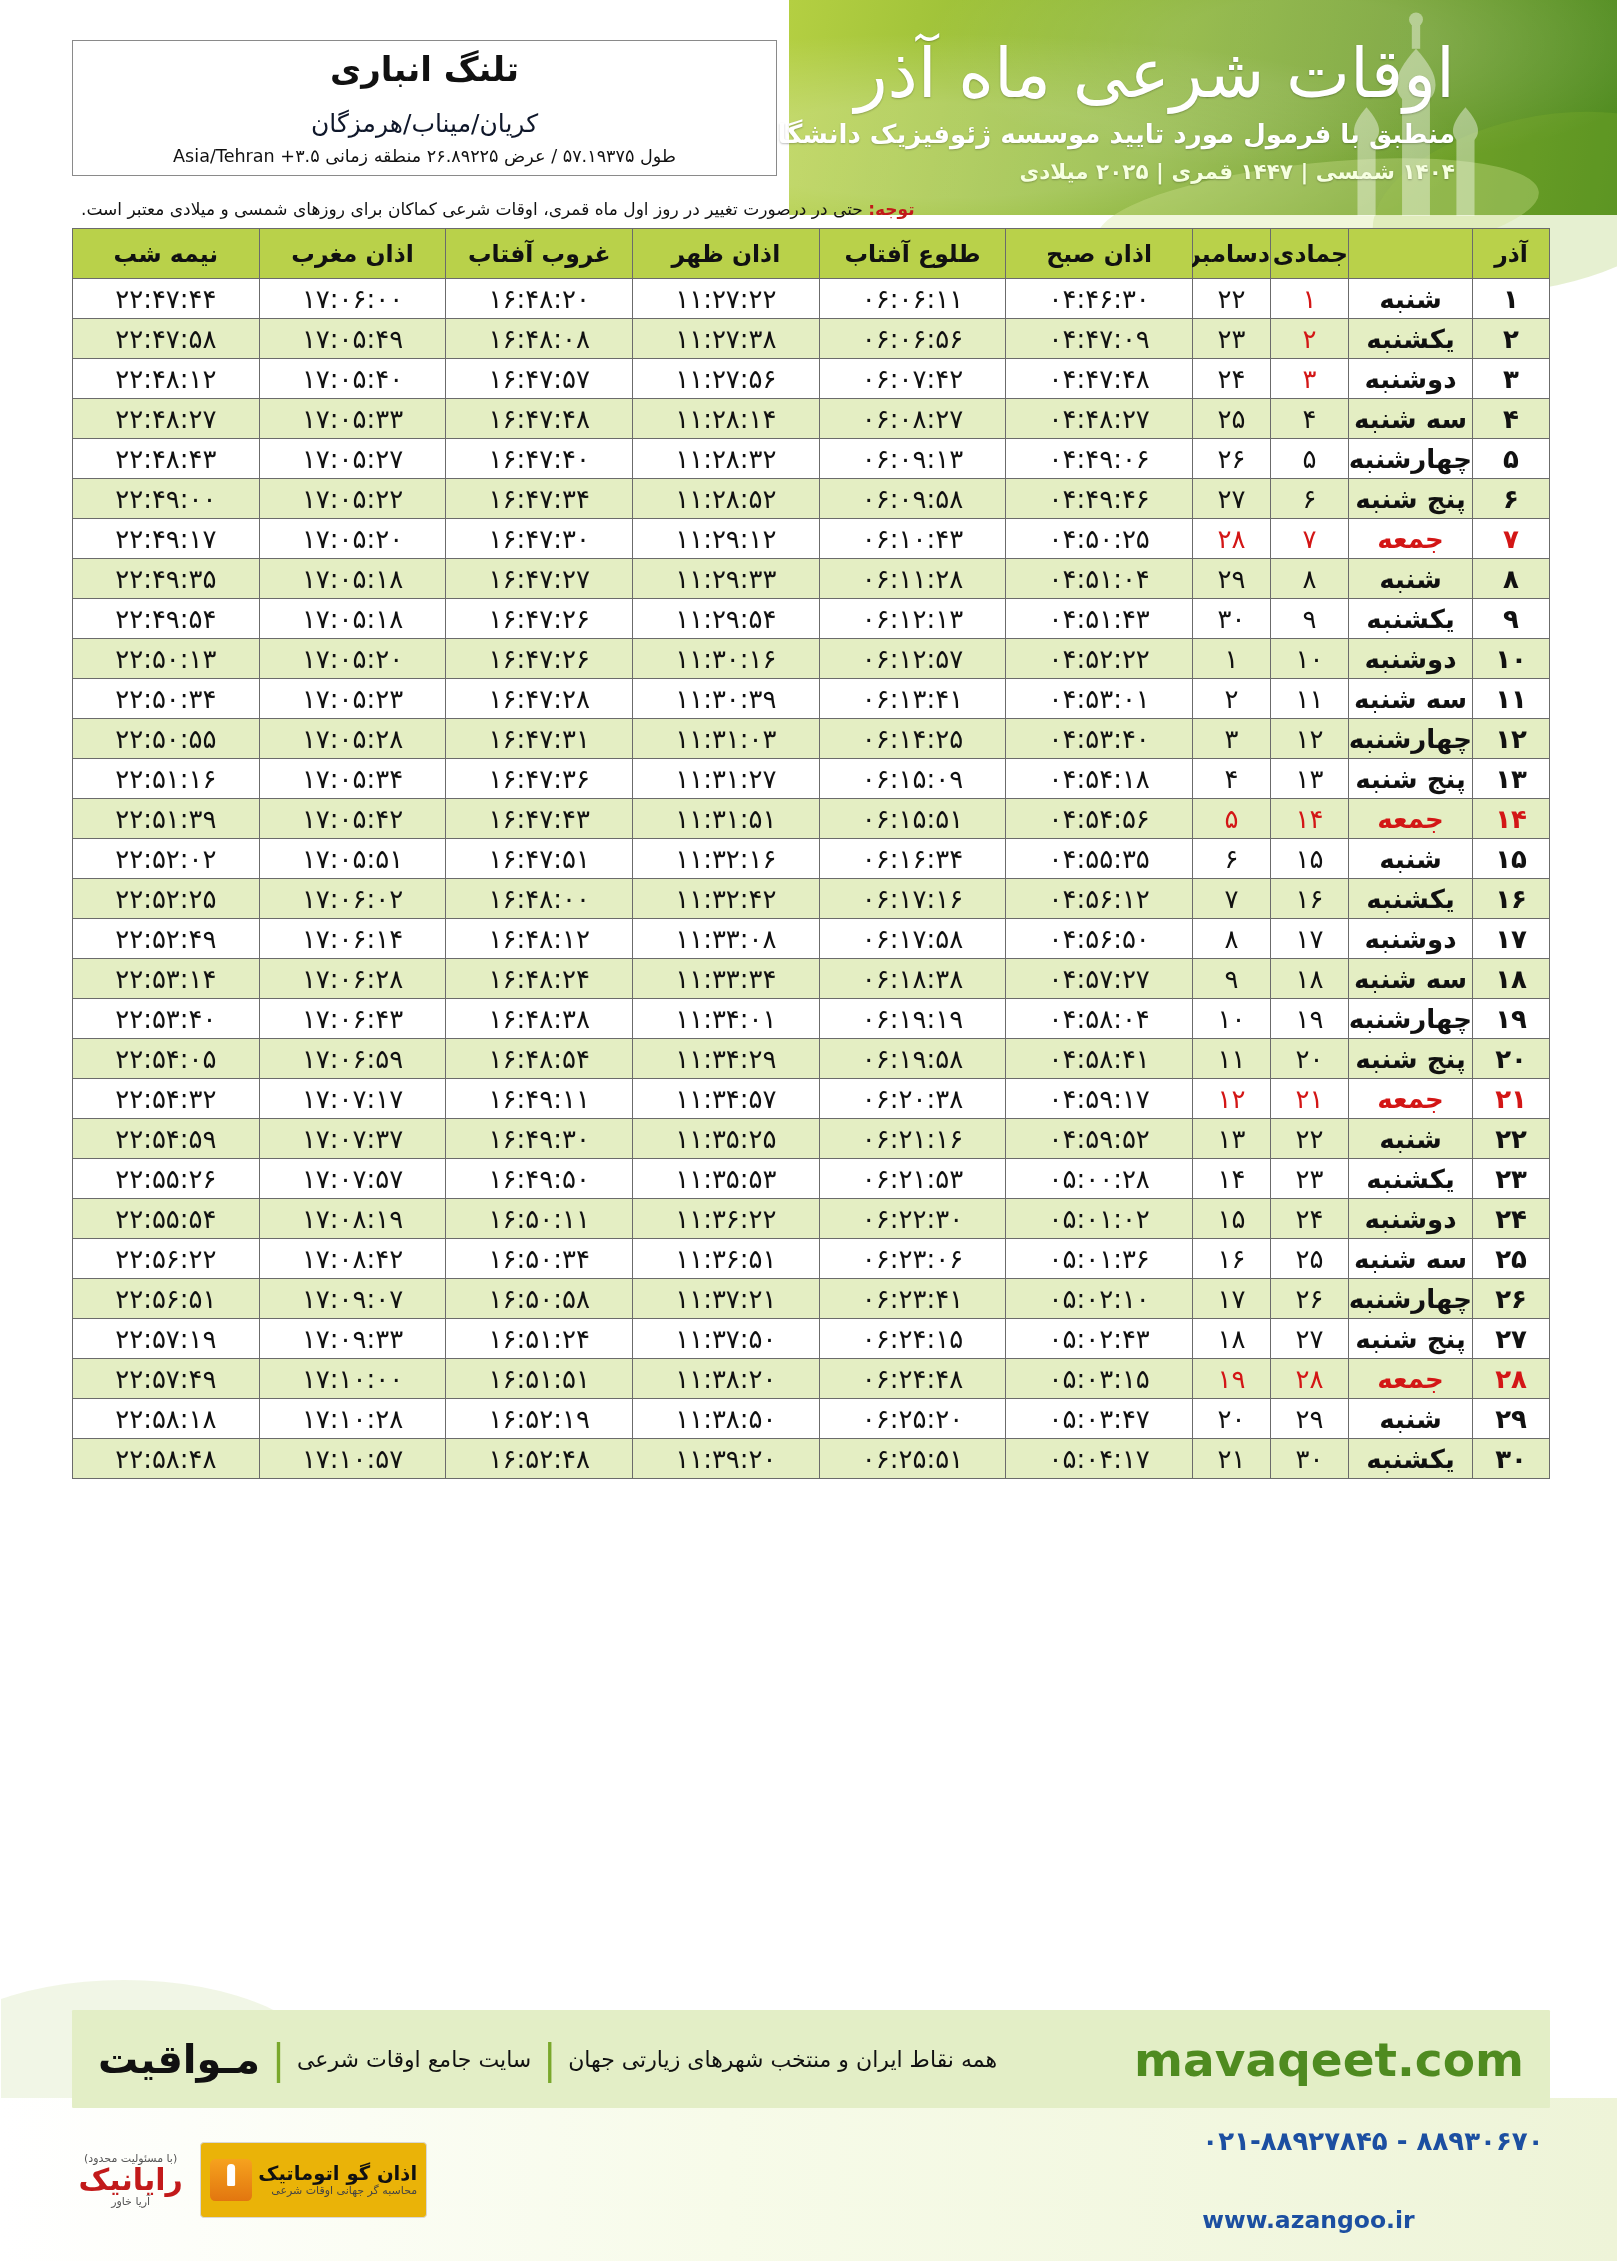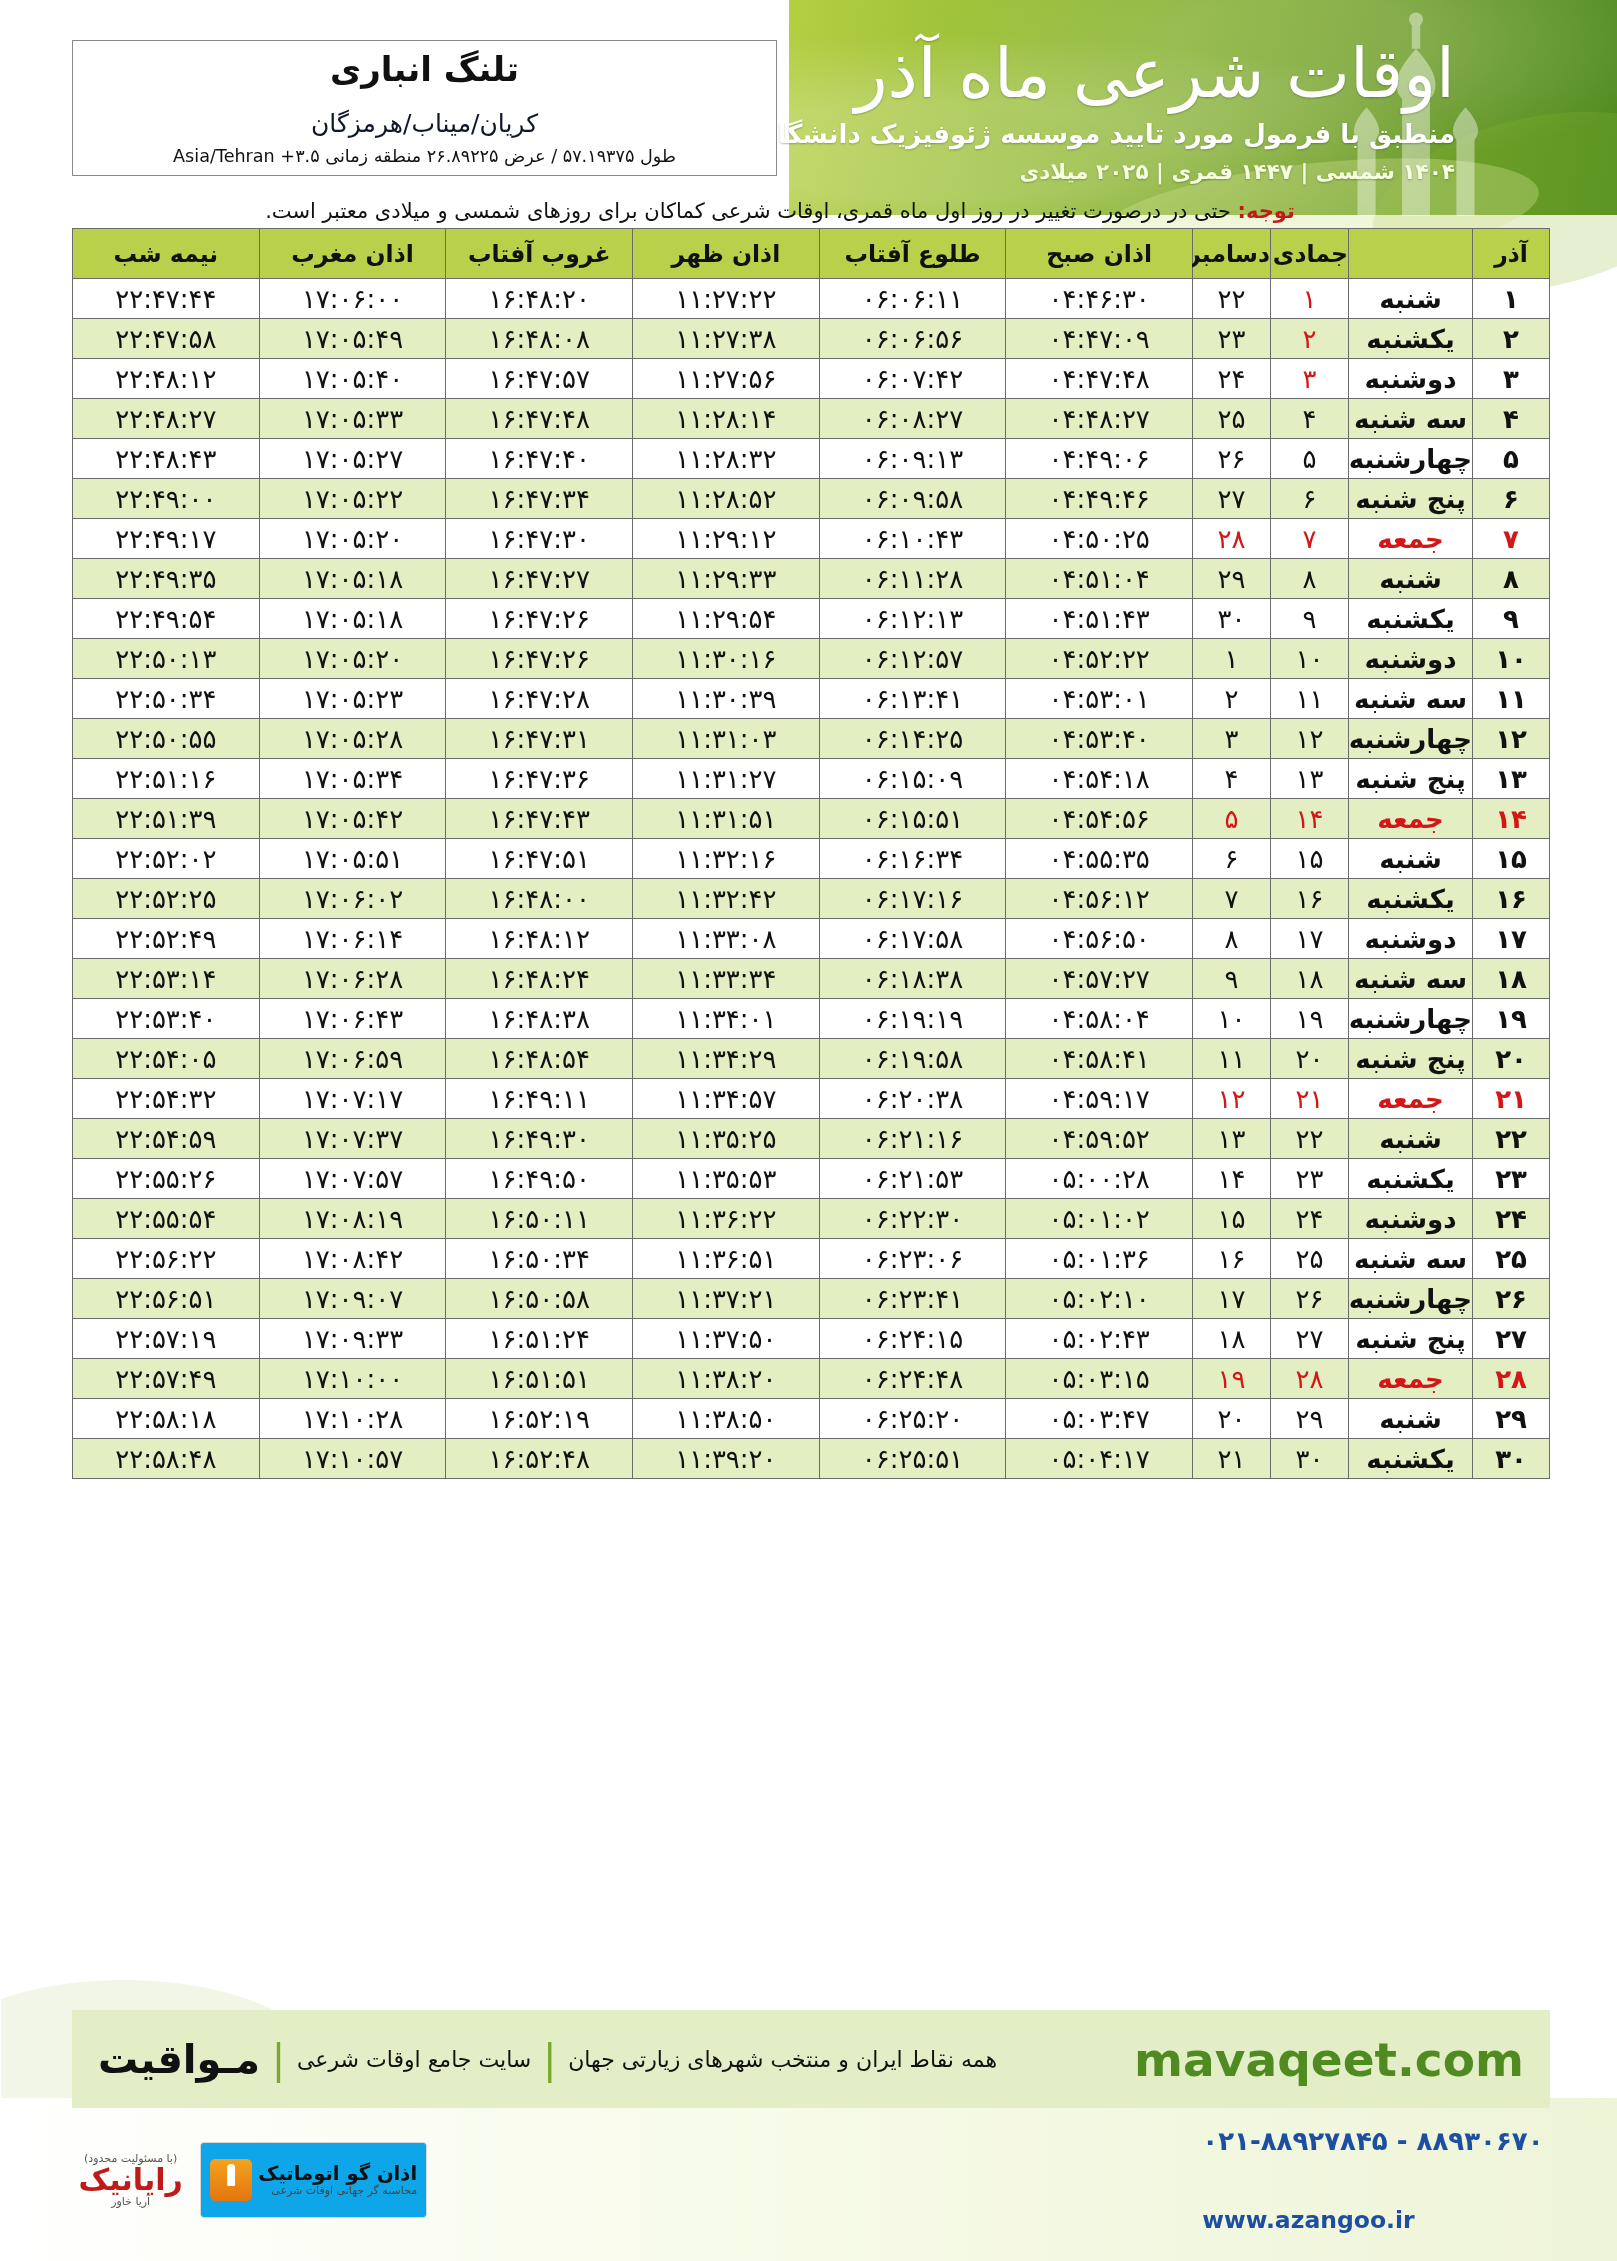--- a/index.html
+++ b/index.html
@@ -102,24 +102,24 @@
     padding: 10.4px 6.5px 9px;
     text-align: center;
     z-index: 4;
   }
   .city-name { font-size: 34px; font-weight: bold; color: #111; line-height: 1.1; }
   .city-sub  { font-size: 25px; color: #0f172a; margin-top: 20px; }
   .city-geo  { font-size: 17.6px; color: #111; margin-top: 7.8px; direction: rtl; }
 
   .note-line {
     position: absolute;
-    top: 199px; left: 72px;
+    top: 199px; left: 81px;
     width: 1416px;
-    text-align: center;
-    font-size: 21px;
+    text-align: left;
+    font-size: 17px;
     color: #111;
     z-index: 4;
   }
   .note-line b { color: #c21a1a; }
 
   
   .table-wrap {
     position: absolute;
     top: 228px; left: 72px;
     width: 1478px;
@@ -197,21 +197,21 @@
   }
   .phone-block { direction: ltr; text-align: left; }
   .phone-line { font-size: 26px; font-weight: bold; color: #1c4fa1; line-height: 1.25; }
   .site-line  { font-size: 23.5px; font-weight: bold; color: #1c4fa1; line-height: 1.25; margin-top: 48px; }
   .slogan { text-align: center; font-size: 20px; color: #c21a1a; line-height: 1.5; font-weight: bold; }
   .logos { display: flex; align-items: center; gap: 17px; }
   .logo-box { text-align: center; }
   .logo-rayanik { font-size: 30px; font-weight: bold; color: #c21a1a; line-height: 1; }
   .logo-azan {
     display: flex; align-items: center; gap: 6.5px;
-    background: #0ea5e9; border: 1.3px solid #d8d8d8; padding: 16px 9px; border-radius: 3.9px;
+    background: #eab308; border: 1.3px solid #d8d8d8; padding: 16px 9px; border-radius: 3.9px;
   }
   .azan-mark {
     width: 42px; height: 42px; border-radius: 5.2px;
     background: linear-gradient(#f6a21e,#e2760f);
     position: relative;
   }
   .azan-mark:after {
     content:""; position:absolute; left:50%; top:5.2px; transform:translateX(-50%);
     width: 7.8px; height: 22px; background:#fff; border-radius: 3.9px 3.9px 1.3px 1.3px;
   }

